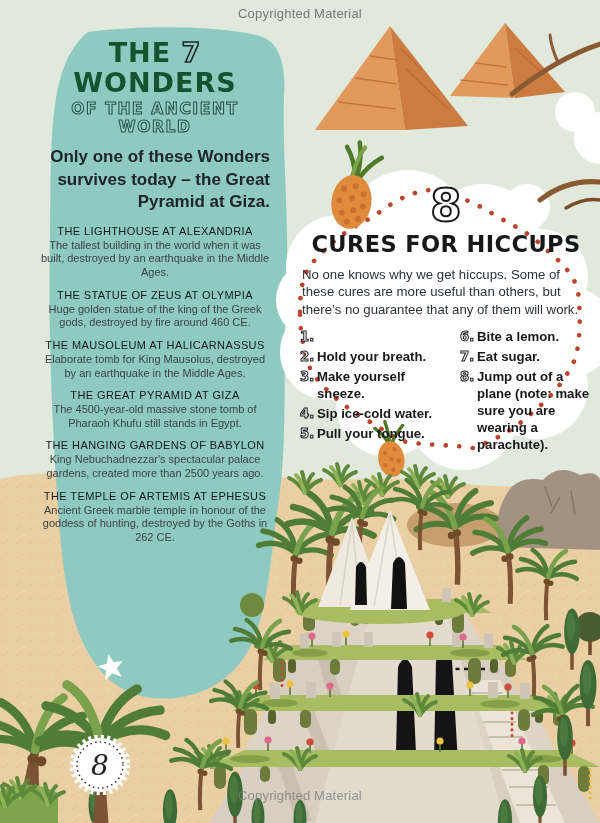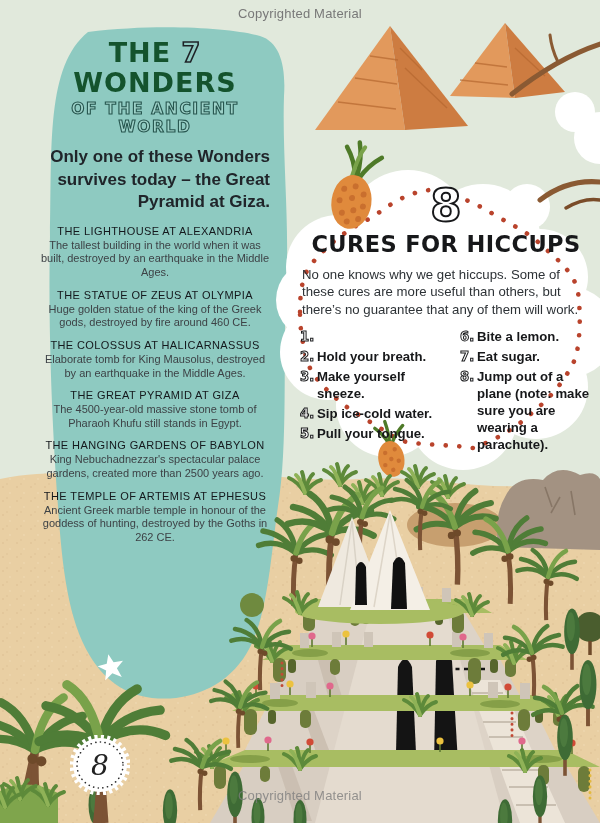--- a/index.html
+++ b/index.html
@@ -104,21 +104,21 @@
 
     <div class="w-entry">
       <div class="w-head">THE LIGHTHOUSE AT ALEXANDRIA</div>
       <div class="w-body">The tallest building in the world when it was built, destroyed by an earthquake in the Middle Ages.</div>
     </div>
     <div class="w-entry">
       <div class="w-head">THE STATUE OF ZEUS AT OLYMPIA</div>
       <div class="w-body">Huge golden statue of the king of the Greek gods, destroyed by fire around 460 CE.</div>
     </div>
     <div class="w-entry">
-      <div class="w-head">THE COLOSSUS AT HALICARNASSUS</div>
+      <div class="w-head">THE MAUSOLEUM AT HALICARNASSUS</div>
       <div class="w-body">Elaborate tomb for King Mausolus, destroyed by an earthquake in the Middle Ages.</div>
     </div>
     <div class="w-entry">
       <div class="w-head">THE GREAT PYRAMID AT GIZA</div>
       <div class="w-body">The 4500-year-old massive stone tomb of Pharaoh Khufu still stands in Egypt.</div>
     </div>
     <div class="w-entry">
       <div class="w-head">THE HANGING GARDENS OF BABYLON</div>
       <div class="w-body">King Nebuchadnezzar's spectacular palace gardens, created more than 2500 years ago.</div>
     </div>

